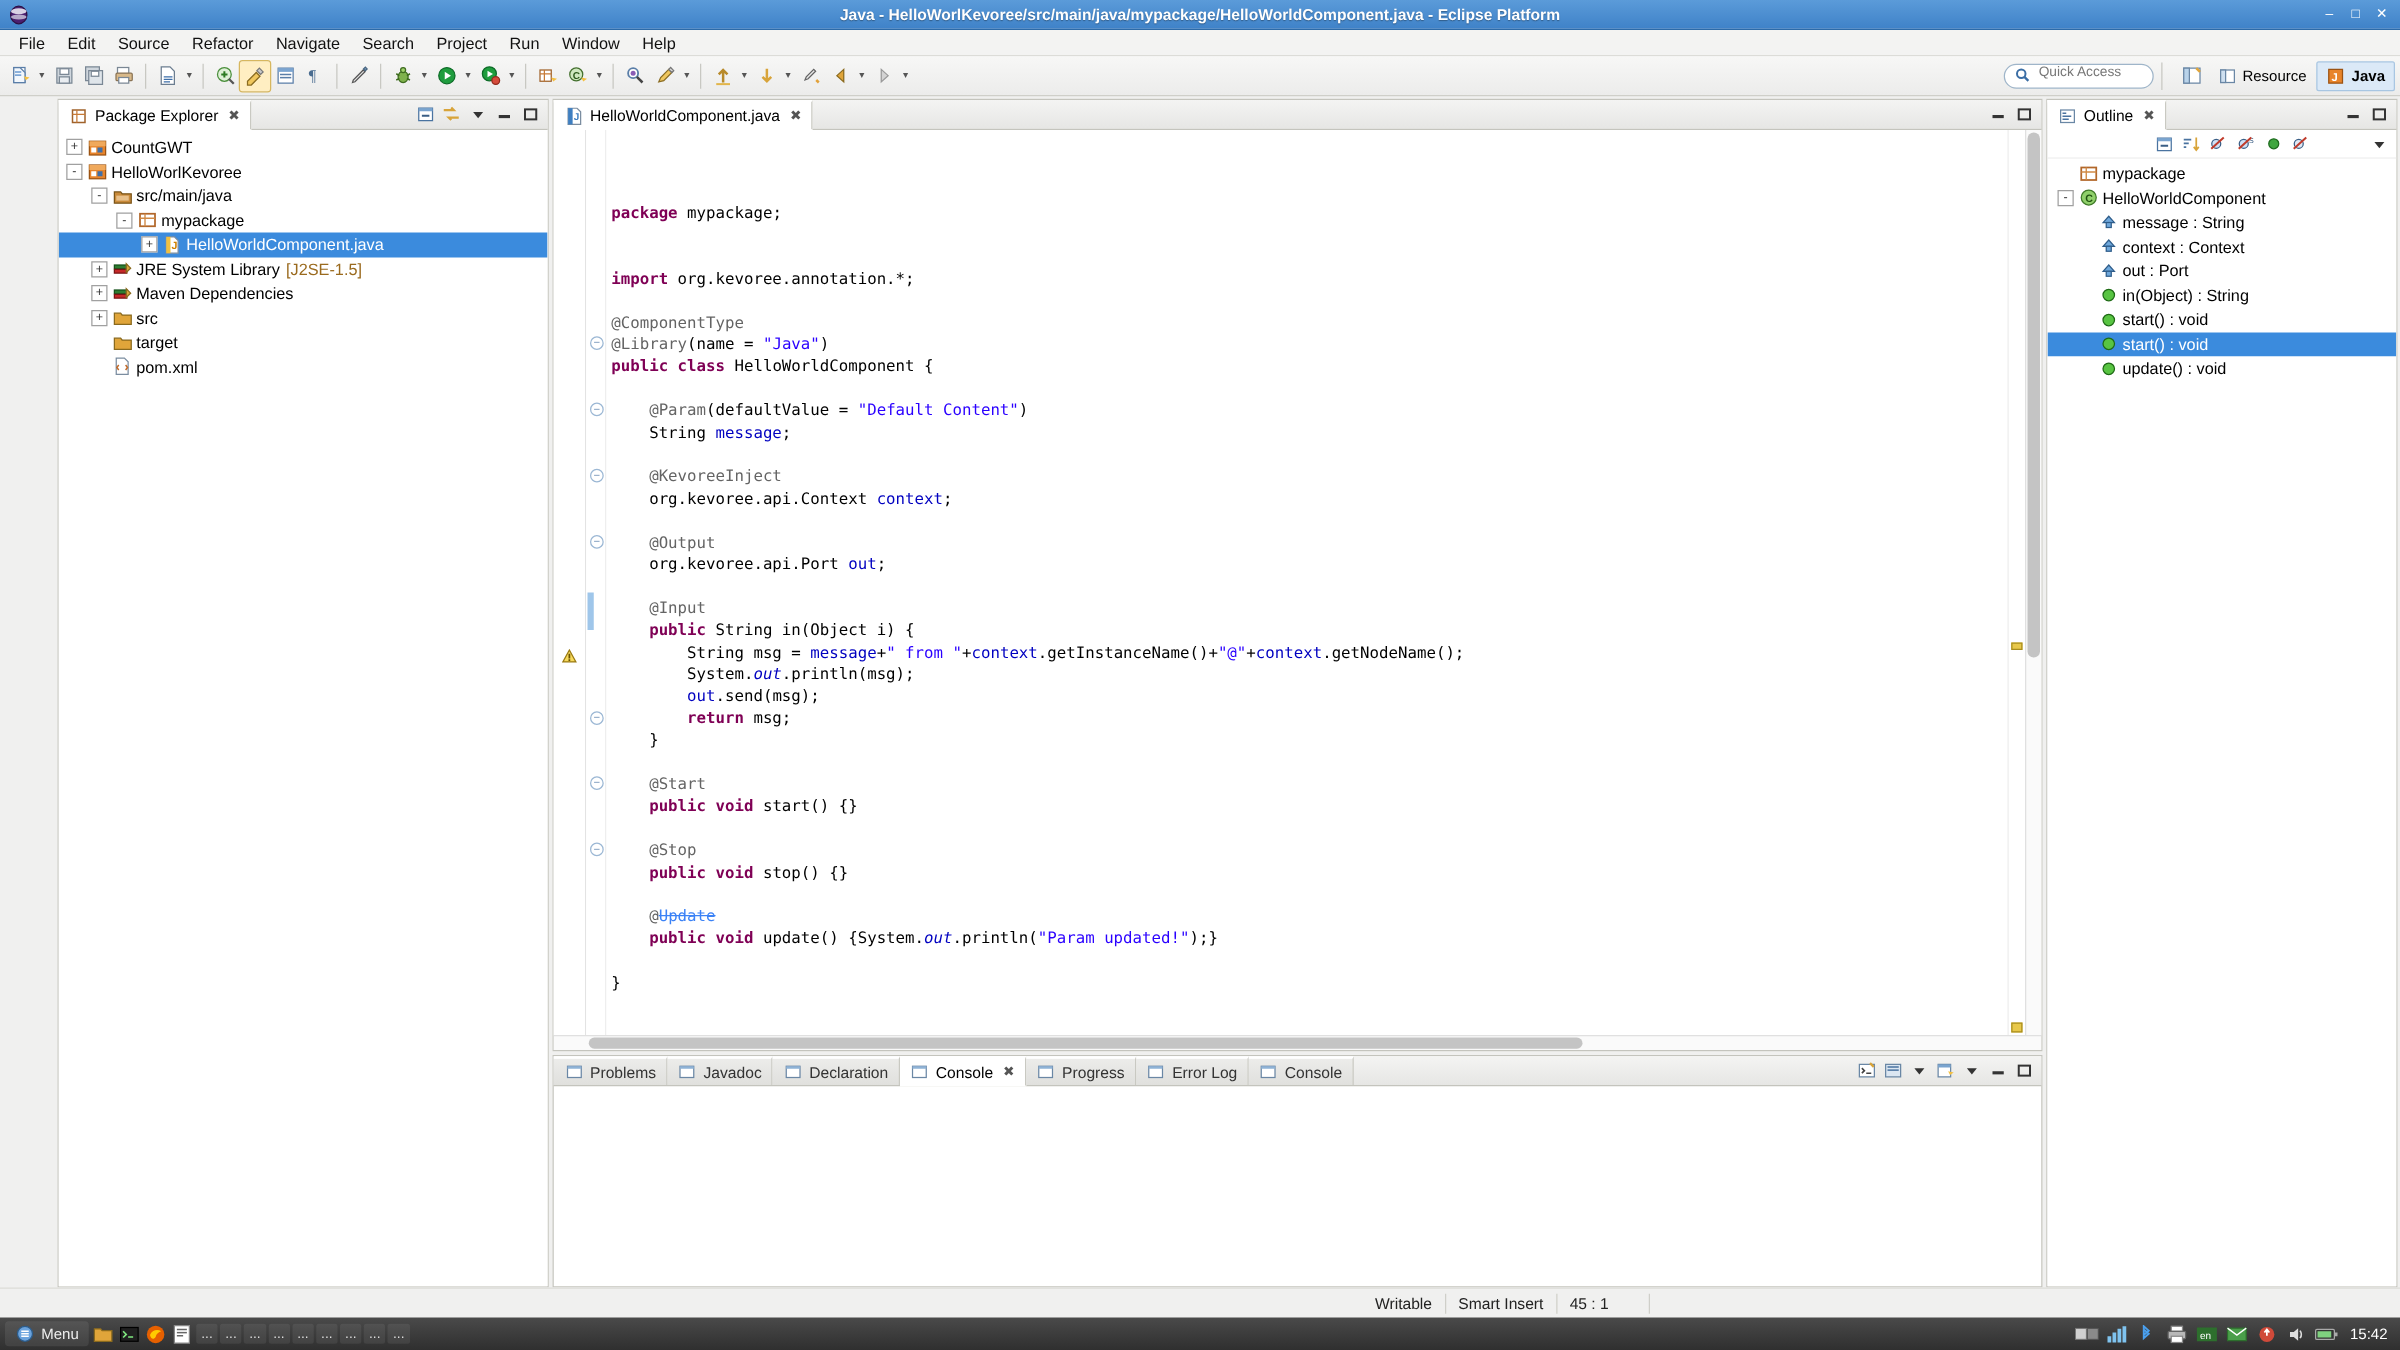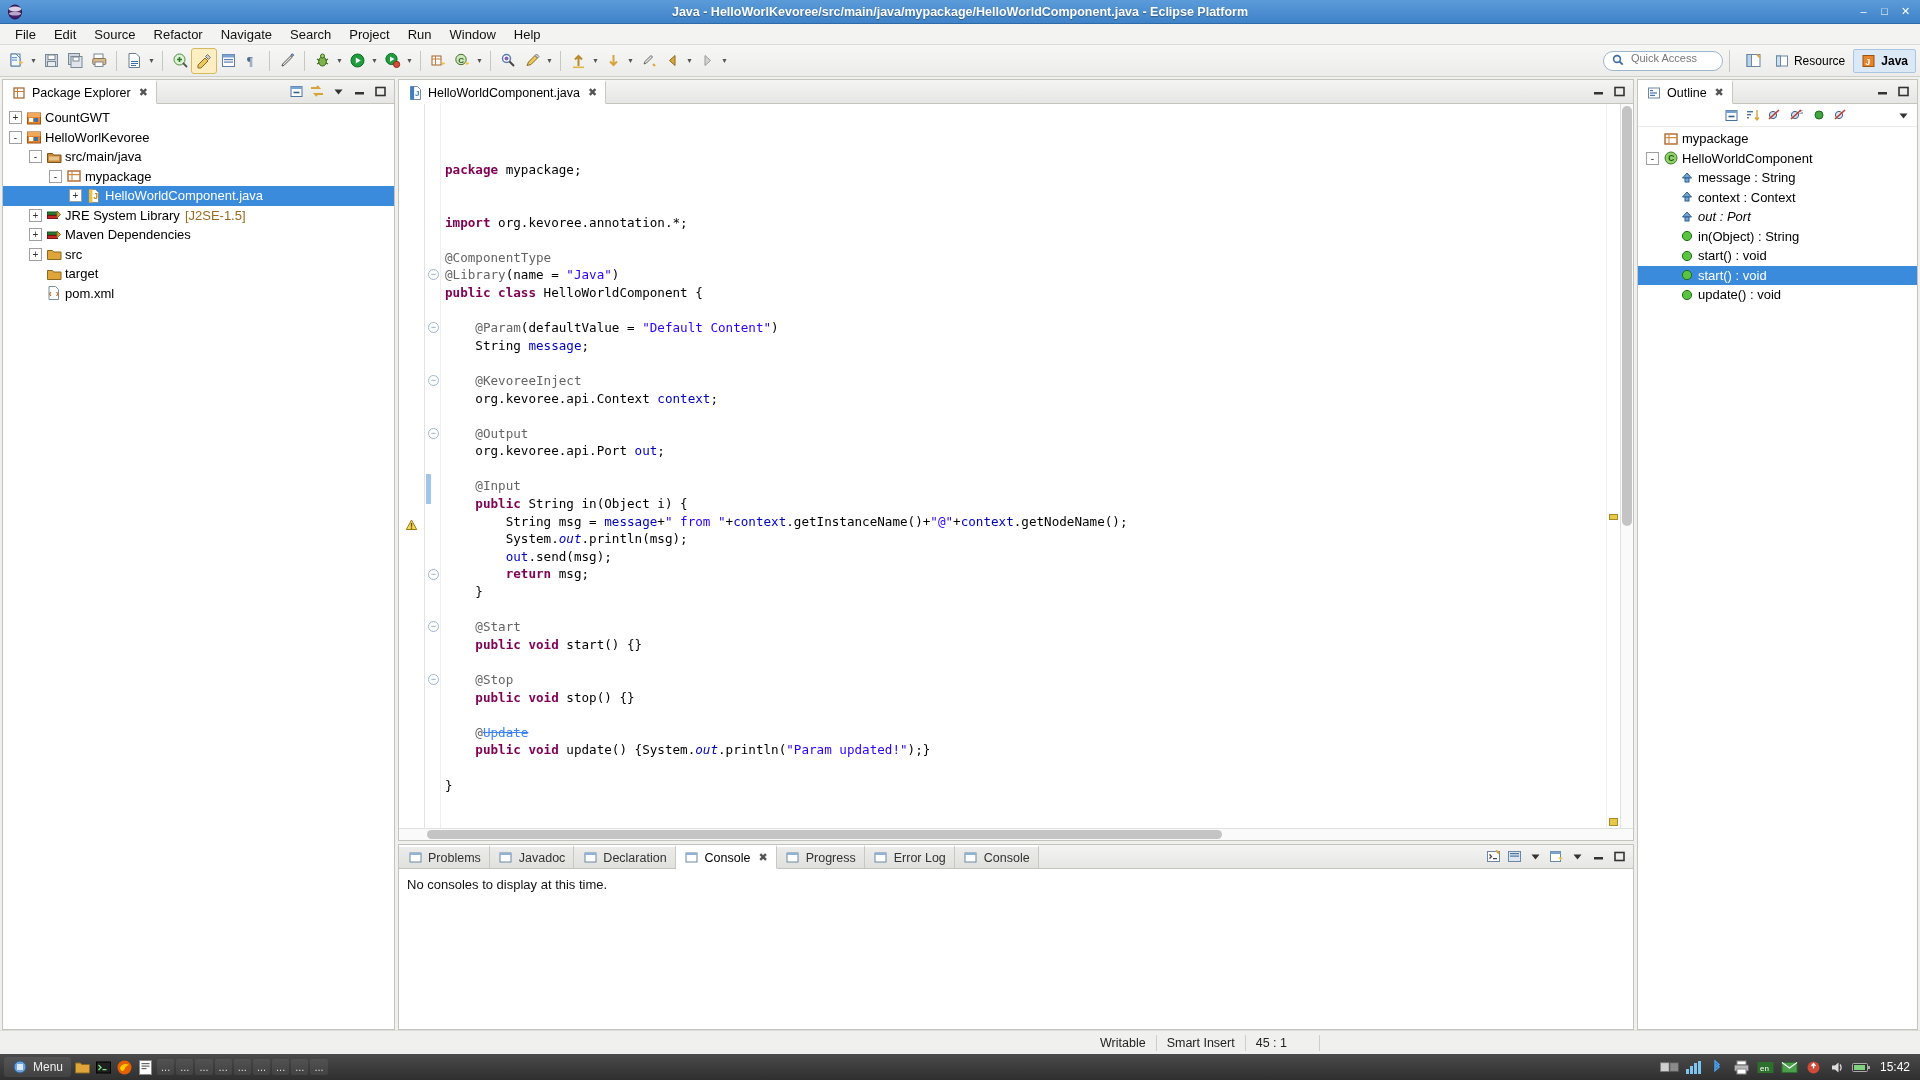--- a/index.html
+++ b/index.html
@@ -52,21 +52,21 @@
     margin-left:auto; display:flex; align-items:flex-start; gap:5px;
     height:20px; border:1px solid #9fb5c9; border-radius:10px; background:#fff;
     padding:0 9px 0 6px; width:120px; font-size:11px; color:#777;
   }
   .perspbar { display:flex; align-items:center; margin-left:6px; }
   .perspbtn { display:flex; align-items:center; gap:4px; height:24px; padding:0 7px; font-size:12px; border:1px solid transparent;}
   .perspbtn.active { background:#dbe9f7; border:1px solid #a8c6e2; border-radius:2px; font-weight:bold;}
   .vsep { width:1px; height:22px; background:#c8c8c2; margin:0 6px;}
 
   
-  .body { flex:1; display:flex; background:#f0f0ef; padding:2px 2px 0 2px; gap:3px; min-height:0;}
+  .body { flex:1; display:flex; background:#f0f0ef; padding:2px 2px 0 2px; gap:3px; min-height:0;margin-left:44px;}
   .leftcol { width:393px; display:flex; flex-direction:column;}
   .centercol { flex:1; display:flex; flex-direction:column; gap:3px; min-width:0;}
   .rightcol { width:281px; display:flex; flex-direction:column;}
 
   
   .panel { background:#fff; border:1px solid #c4c4bd; display:flex; flex-direction:column; min-height:0;}
   .panel-tabs {
     height:24px; background:linear-gradient(#f4f4f3,#e6e6e4);
     display:flex; align-items:stretch; border-bottom:1px solid #c4c4bd; position:relative;
   }
@@ -731,23 +731,20 @@
               <svg width="13" height="13" viewBox="0 0 13 13">
                   <rect x="2" y="7" width="9" height="2.5" fill="#333"></rect>
                 </svg>
             </span>
             <span class="ic">
               <svg width="13" height="13" viewBox="0 0 13 13">
                   <rect x="2" y="2.5" width="9" height="8" fill="none" stroke="#333" stroke-width="1.6"></rect>
                 </svg>
             </span>
           </div>
-        </div>
-        <div class="panel-body console-body">
-          <div>No consoles to display at this time.</div>
         </div>
       </div>
     </div>
 
     <div class="rightcol">
       <div class="panel" style="flex:1;">
         <div class="panel-tabs">
           <div class="ptab sel">
             <span class="ic">
               <svg width="14" height="14" viewBox="0 0 14 14">
@@ -854,21 +851,21 @@
               <div class="trow" style="padding-left: 24px;">
                 <span class="toggle empty"></span>
                 <span class="ic">
                   <svg width="16" height="16" viewBox="0 0 16 16">
                     <path d="M8 3l4.5 5H3.5z" fill="#6fa8dc" stroke="#2f5d8a"></path>
                     <rect x="6" y="8" width="4" height="4" fill="#6fa8dc" stroke="#2f5d8a"></rect>
                   </svg>
                 </span>
                 <span class="tlabel">context : Context</span>
               </div>
-              <div class="trow" style="padding-left: 24px; font-style: italic;">
+              <div class="trow" style="padding-left: 24px;">
                 <span class="toggle empty"></span>
                 <span class="ic">
                   <svg width="16" height="16" viewBox="0 0 16 16">
                     <path d="M8 3l4.5 5H3.5z" fill="#6fa8dc" stroke="#2f5d8a"></path>
                     <rect x="6" y="8" width="4" height="4" fill="#6fa8dc" stroke="#2f5d8a"></rect>
                   </svg>
                 </span>
                 <span class="tlabel">out : Port</span>
               </div>
               <div class="trow" style="padding-left: 24px;">

